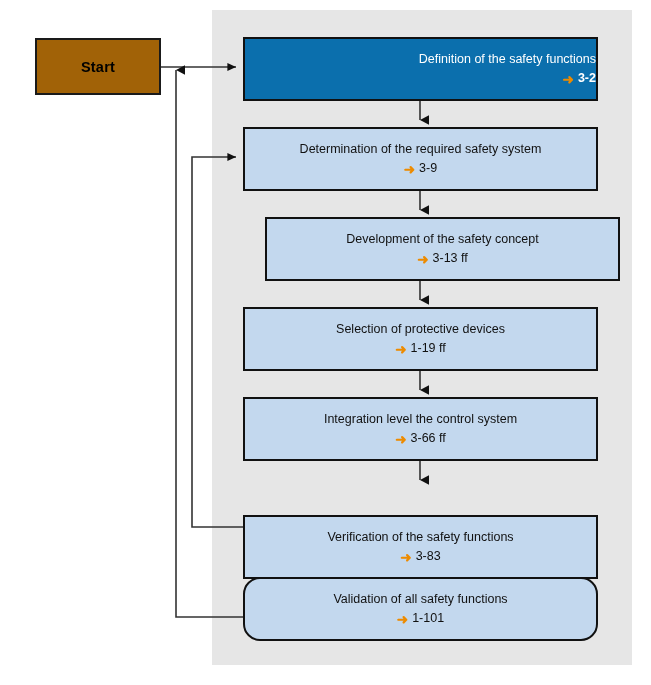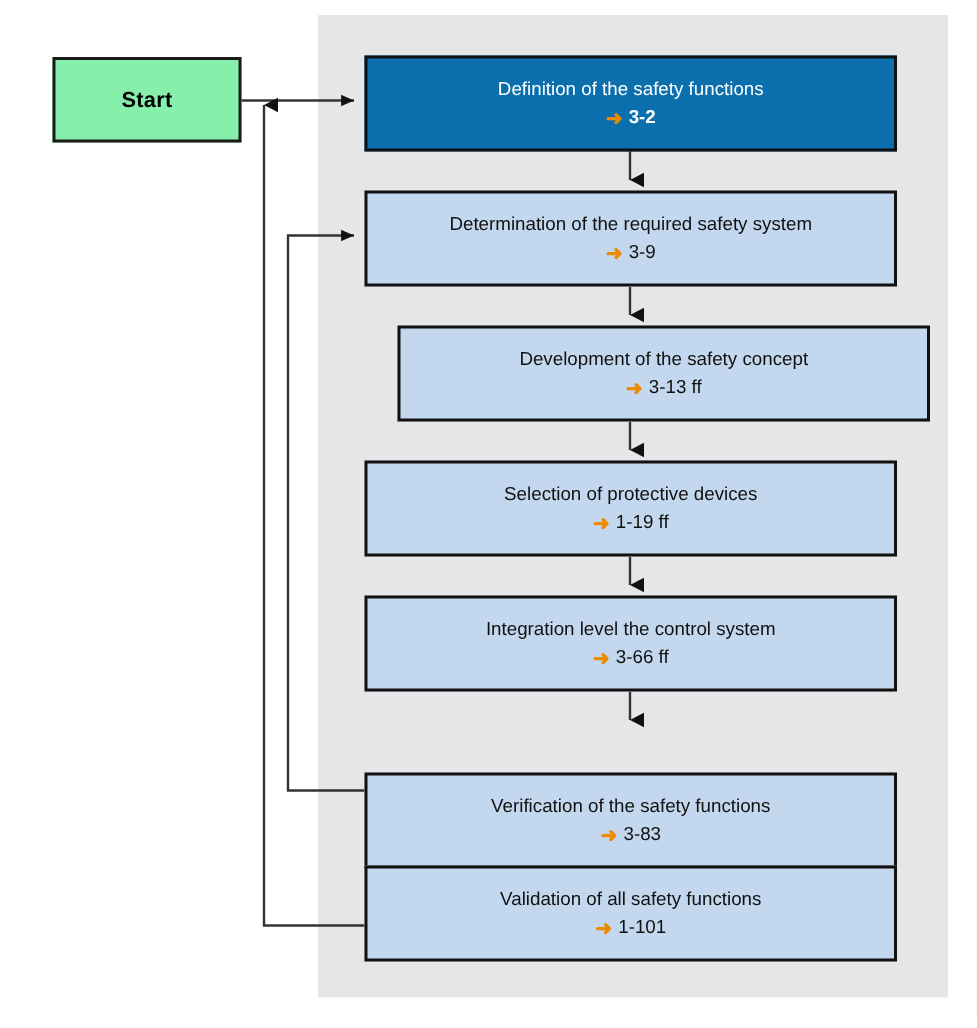--- a/index.html
+++ b/index.html
@@ -37,21 +37,21 @@
     height: 685px;
     pointer-events: none;
   }
   
   .start-box {
     position: absolute;
     left: 35px;
     top: 38px;
     width: 126px;
     height: 57px;
-    background: #86efac;
+    background: #a16207;
     border: 2.5px solid #1a1a1a;
     box-sizing: border-box;
     display: flex;
     align-items: center;
     justify-content: center;
   }
   .start-label {
     font-size: 14.5px;
     font-weight: bold;
     color: #000000;
@@ -150,21 +150,21 @@
       <path d="M243,527 L192,527 L192,157 L236,157" marker-end="url(#arrowR)"></path>
 
       <path d="M243,617 L176,617 L176,70" marker-end="url(#arrowU)"></path>
     </g>
   </svg>
 
   <div class="start-box">
     <span class="start-label">Start</span>
   </div>
 
-  <div class="step dark" style="top:37px;">
+  <div class="step dark" style="top:37px;align-items:flex-end;">
     <span class="step-title">Definition of the safety functions</span>
     <span class="step-ref">
         <span class="ref-arrow">➜</span>
         <span>3-2</span>
       </span>
   </div>
 
   <div class="step light" style="top:127px;">
     <span class="step-title">Determination of the required safety system</span>
     <span class="step-ref">
@@ -198,21 +198,21 @@
   </div>
 
   <div class="step light" style="top:515px;">
     <span class="step-title">Verification of the safety functions</span>
     <span class="step-ref">
         <span class="ref-arrow">➜</span>
         <span>3-83</span>
       </span>
   </div>
 
-  <div class="step light" style="top:577px;">
+  <div class="step light" style="top:577px;border-radius:17px;">
     <span class="step-title">Validation of all safety functions</span>
     <span class="step-ref">
         <span class="ref-arrow">➜</span>
         <span>1-101</span>
       </span>
   </div>
 
 </div>
 
 </body></html>

